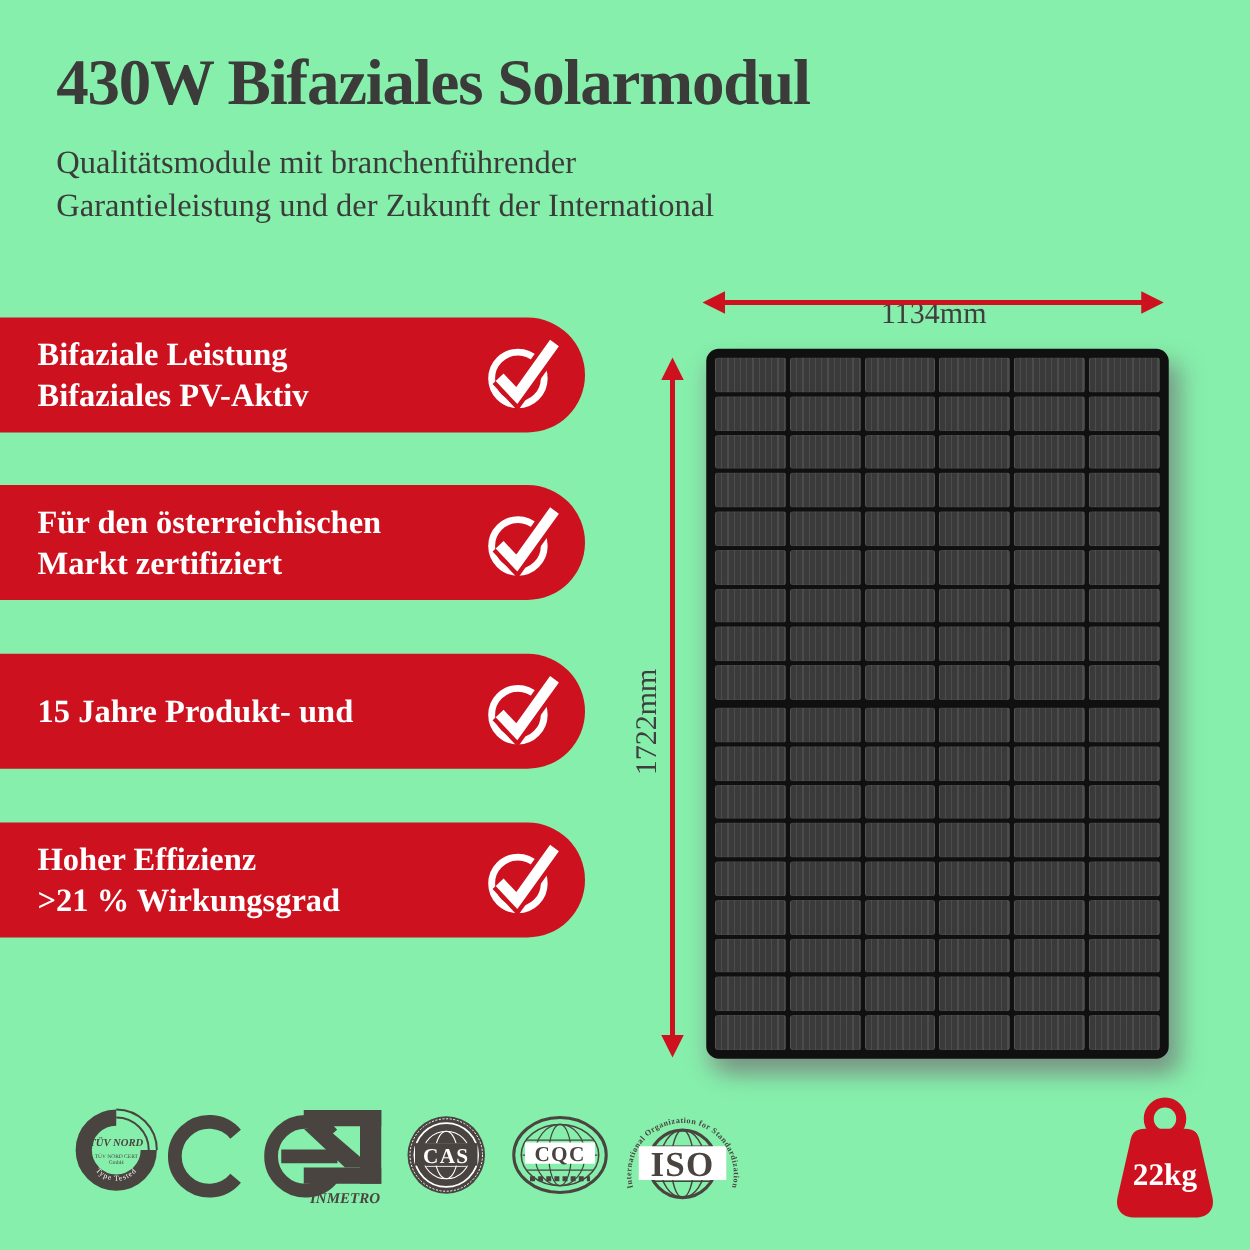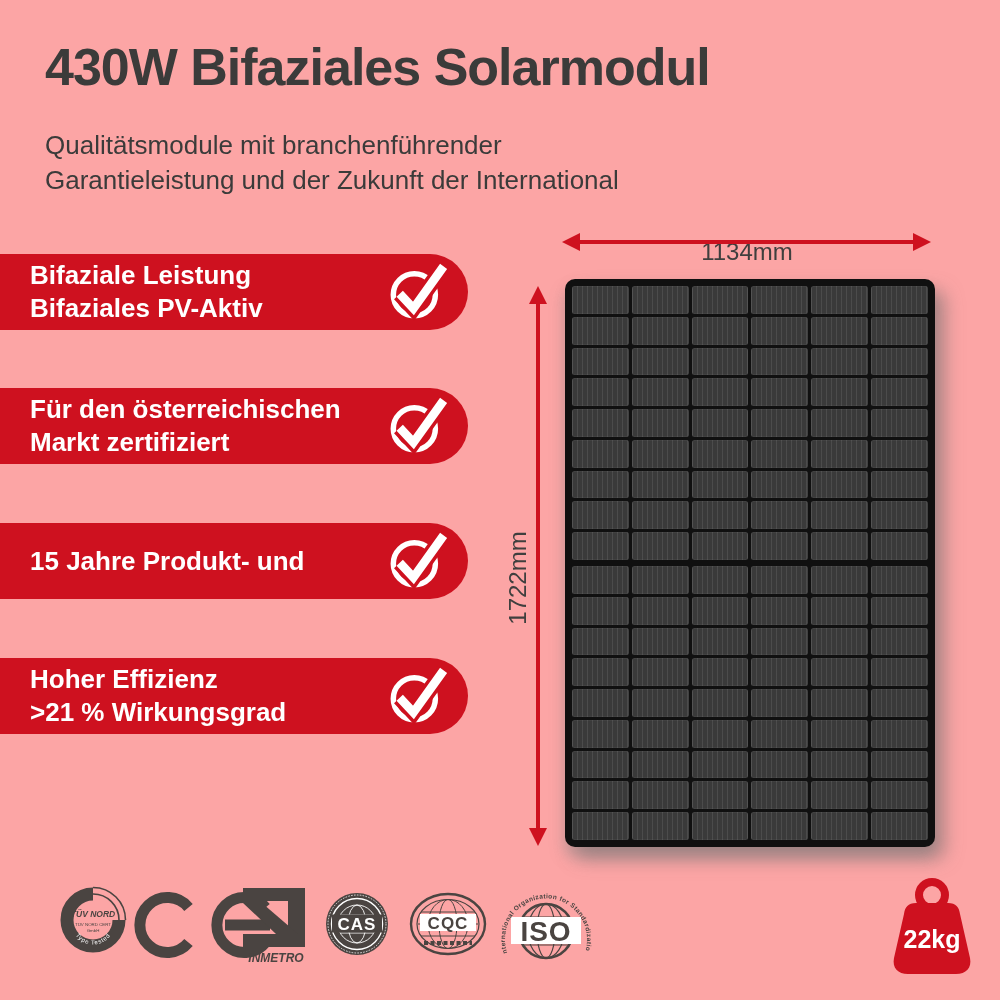--- a/index.html
+++ b/index.html
@@ -1,26 +1,26 @@
 <!DOCTYPE html>
 <html><head>
 <meta charset="utf-8">
 <style>
   html,body{margin:0;padding:0;background:#fff;}
-  .page{position:relative;width:1000px;height:1000px;background:#fca5a5;overflow:hidden;
-        font-family:Liberation Sans, sans-serif;color:#3b3b3a;}
+  .page{position:relative;width:1000px;height:1000px;background:#86efac;overflow:hidden;
+        font-family:Liberation Serif, serif;color:#3b3b3a;}
 
   
   .header{position:absolute;left:45px;top:38px;}
   .title{margin:0;font-size:52px;font-weight:700;letter-spacing:-1px;color:#3b3b3a;line-height:58px;}
   .subtitle{margin:0;font-size:26px;font-weight:400;color:#3b3b3a;line-height:35px;}
-  .subtitle.first{margin-top:32px;}
-
-  
-  .banner{position:absolute;left:0;width:468px;height:76px;background:#ce111f;
+  .subtitle.first{margin-top:16px;}
+
+  
+  .banner{position:absolute;left:0;width:468px;height:92px;background:#ce111f;
           border-radius:0 48px 48px 0;}
   .banner-text{position:absolute;left:30px;top:50%;transform:translateY(-50%);
                color:#fff;font-size:26px;font-weight:700;line-height:33px;white-space:nowrap;}
   .banner-text span{display:block;}
   .check{position:absolute;right:18px;top:50%;transform:translateY(-50%);width:64px;height:64px;}
   #banner-1{top:254px;} #banner-2{top:388px;} #banner-3{top:523px;text-align:right;} #banner-4{top:658px;}
 
   
   .dim-label{position:absolute;font-size:24px;color:#3f3f3e;}
   #dim-width-label{left:563px;top:202px;width:368px;text-align:center;margin-top:36px;}

